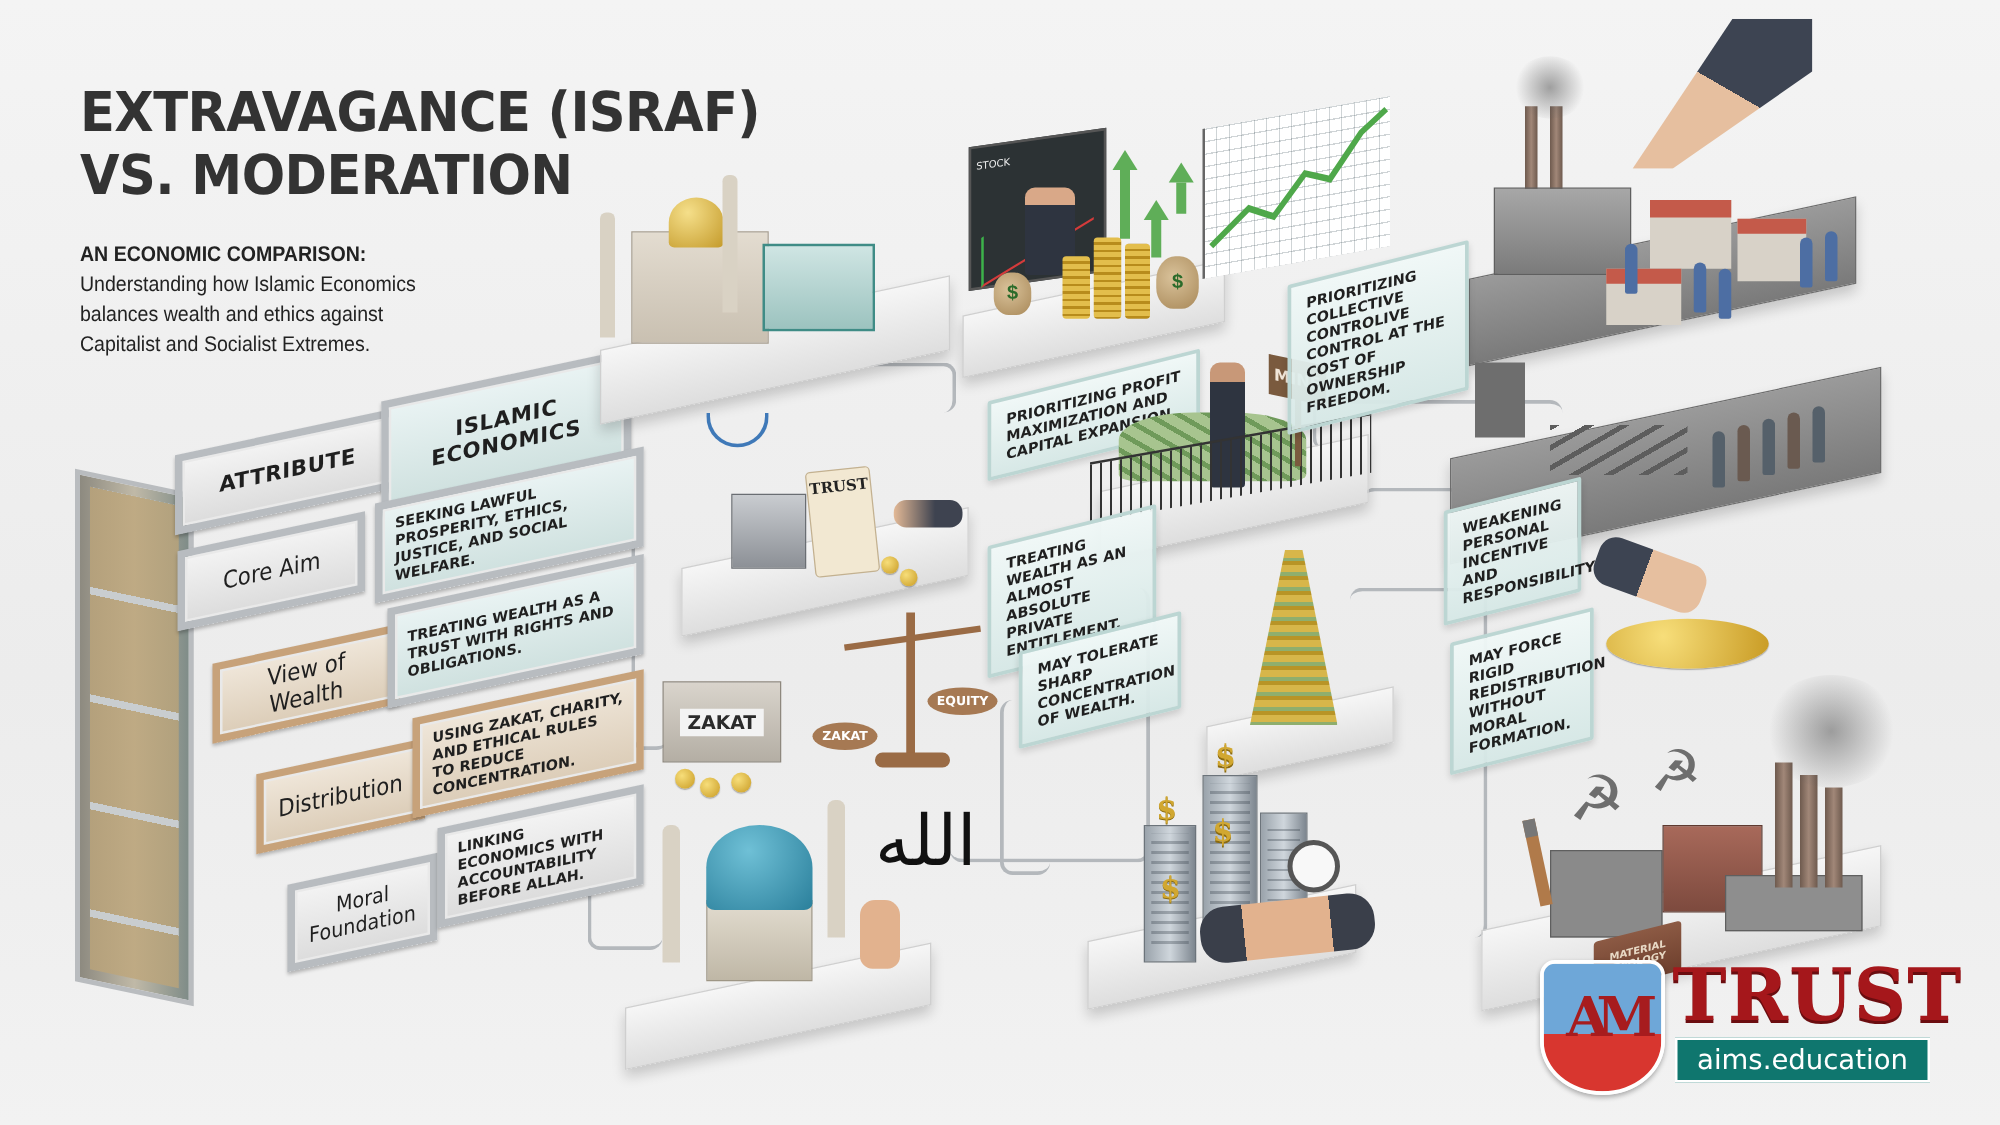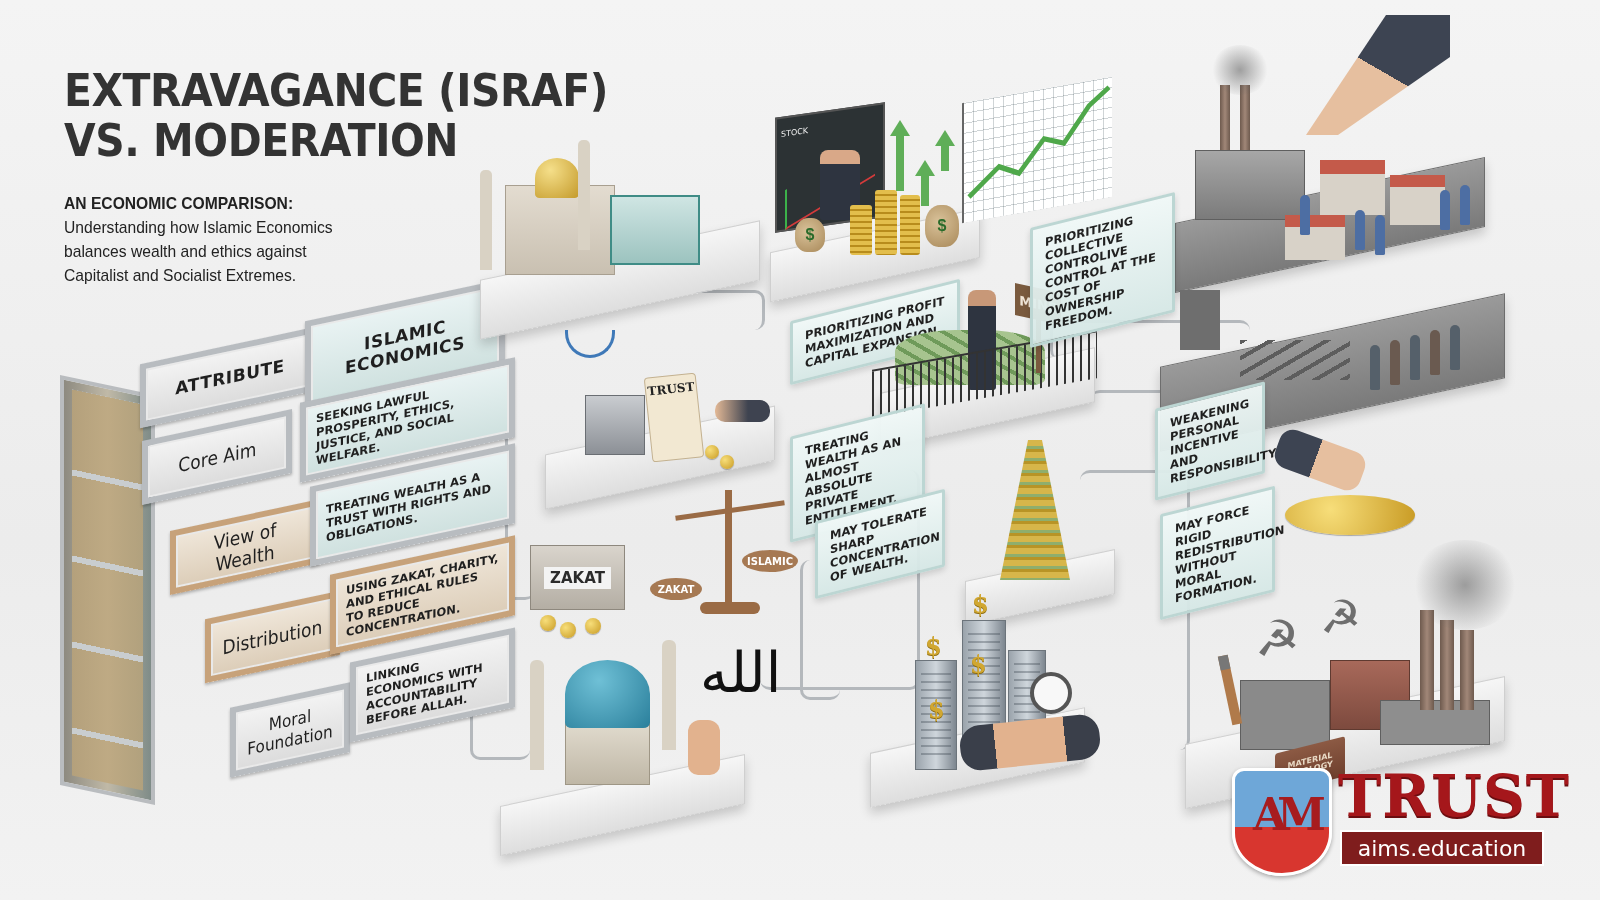--- a/index.html
+++ b/index.html
@@ -113,21 +113,21 @@
     position: absolute; left: 18px; top: 18px; font-family: "DejaVu Serif", serif;
     font-weight: bold; font-size: 44px; color: #a71c1e; letter-spacing: -10px;
   }
   .logo-word {
     left: 1338px; top: 762px;
     font-family: "DejaVu Serif", serif; font-weight: bold; font-size: 58px; color: #a5171b;
     letter-spacing: 1px; text-shadow: 0 2px 0 #6b0d10;
   }
   .logo-url {
     left: 1340px; top: 830px; width: 204px; height: 36px;
-    background: #7f1d1d; color: #fff; border: 2px solid #fff;
+    background: #0f766e; color: #fff; border: 2px solid #fff;
     font-family: "DejaVu Sans", sans-serif; font-size: 22px;
     display: flex; align-items: center; justify-content: center;
   }
 </style>
 </head>
 <body>
 
 <div class="abs title">
   <div>EXTRAVAGANCE (ISRAF)</div>
   <div>VS. MODERATION</div>
@@ -208,21 +208,21 @@
 <div class="abs coin" style="left:585px;top:618px;width:16px;height:16px;"></div>
 <div class="abs" style="left:670px;top:480px;width:120px;height:140px;">
   <div style="position:absolute;left:55px;top:10px;width:7px;height:115px;background:#9a6b45;"></div>
   <div style="position:absolute;left:5px;top:28px;width:110px;height:5px;background:#9a6b45;transform:rotate(-8deg);"></div>
   <div style="position:absolute;left:30px;top:122px;width:60px;height:12px;background:#9a6b45;border-radius:6px;"></div>
 </div>
 <div class="abs" style="left:650px;top:578px;width:52px;height:22px;border-radius:50%;background:#a67953;color:#fff;font-size:10px;font-weight:bold;display:flex;align-items:center;justify-content:center;font-family:'DejaVu Sans',sans-serif;">
   <span>ZAKAT</span>
 </div>
 <div class="abs" style="left:742px;top:550px;width:56px;height:22px;border-radius:50%;background:#a67953;color:#fff;font-size:10px;font-weight:bold;display:flex;align-items:center;justify-content:center;font-family:'DejaVu Sans',sans-serif;">
-  <span>ISLAMIC</span>
+  <span>EQUITY</span>
 </div>
 
 <div class="abs platform" style="left:500px;top:780px;width:245px;height:50px;"></div>
 <div class="abs" style="left:565px;top:720px;width:85px;height:65px;background:linear-gradient(180deg,#e2dccf,#bfb7a6);border:1px solid #9e9685;"></div>
 <div class="abs" style="left:565px;top:660px;width:85px;height:68px;border-radius:50% 50% 8% 8%;background:radial-gradient(circle at 40% 30%,#6fc0d6,#2a7f9b);"></div>
 <div class="abs" style="left:530px;top:660px;width:14px;height:110px;background:#d9d2c4;border-radius:6px 6px 0 0;"></div>
 <div class="abs" style="left:662px;top:640px;width:14px;height:110px;background:#d9d2c4;border-radius:6px 6px 0 0;"></div>
 <div class="abs" style="left:700px;top:640px;font-family:Liberation Serif, serif;font-size:56px;color:#111;">الله</div>
 <div class="abs" style="left:688px;top:720px;width:32px;height:55px;background:#e2b28e;border-radius:12px 12px 10px 10px;"></div>
 

